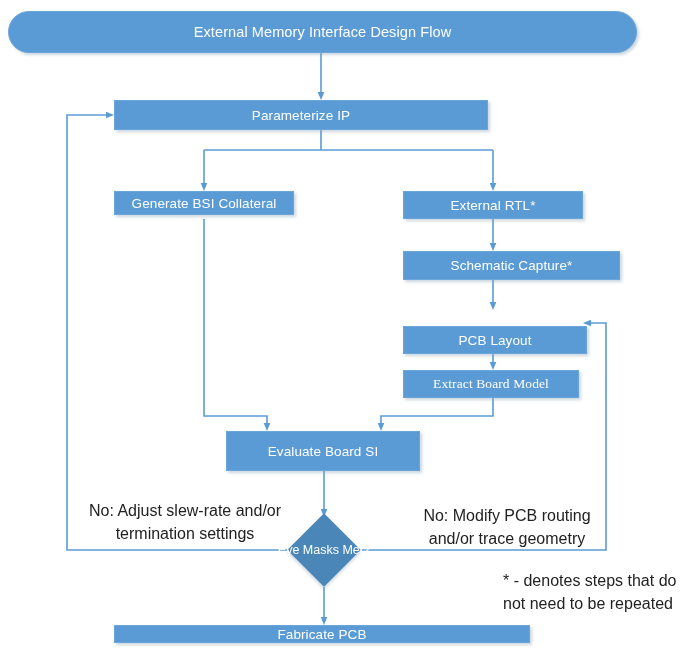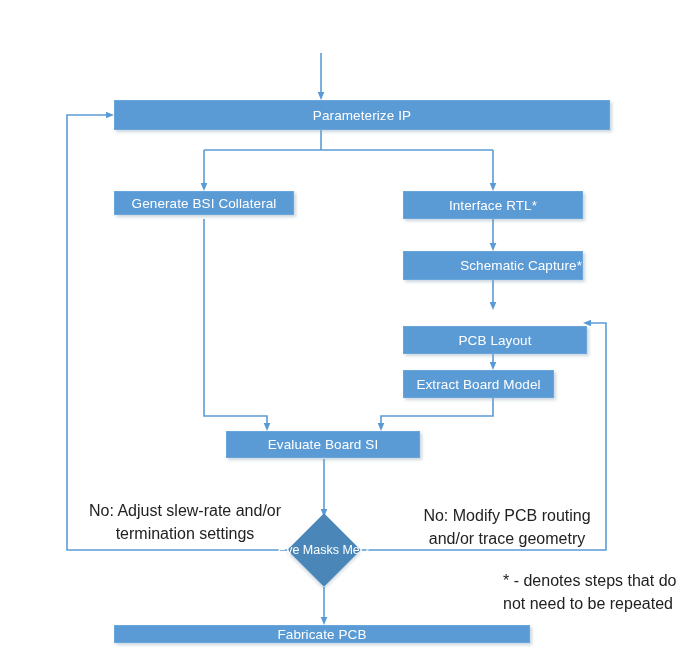--- a/index.html
+++ b/index.html
@@ -109,46 +109,49 @@
       <path d="M324,459 L324,513" marker-end="url(#arrow)"></path>
 
       <path d="M324,587 L324,621" marker-end="url(#arrow)"></path>
 
       <path d="M287,550 L67,550 L67,115 L110,115" marker-end="url(#arrow)"></path>
 
       <path d="M361,550 L606,550 L606,323 L587,323" marker-end="url(#arrow)"></path>
     </g>
   </svg>
 
+  <div class="node rounded" style="left:8px; top:11px; width:629px; height:42px;">
+    <span>External Memory Interface Design Flow</span>
+  </div>
 
-  <div class="node" style="left:114px; top:100px; width:496px; height:30px;">
+  <div class="node" style="left:114px; top:100px; width:374px; height:30px;">
     <span>Parameterize IP</span>
   </div>
 
   <div class="node" style="left:114px; top:191px; width:180px; height:24px;">
     <span>Generate BSI Collateral</span>
   </div>
 
   <div class="node" style="left:403px; top:191px; width:180px; height:28px;">
-    <span>Interface RTL*</span>
+    <span>External RTL*</span>
   </div>
 
-  <div class="node" style="left:403px; top:251px; width:180px; height:29px;justify-content:flex-end;">
+  <div class="node" style="left:403px; top:251px; width:217px; height:29px;">
     <span>Schematic Capture*</span>
   </div>
 
   <div class="node" style="left:403px; top:326px; width:184px; height:28px;">
     <span>PCB Layout</span>
   </div>
 
-  <div class="node" style="left:403px; top:370px; width:151px; height:28px;">
+  <div class="node" style="left:403px; top:370px; width:176px; height:28px;font-family:Liberation Serif, serif;">
     <span>Extract Board Model</span>
   </div>
 
-  <div class="node" style="left:226px; top:431px; width:194px; height:27px;">
+  <div class="node" style="left:226px; top:431px; width:194px; height:40px;">
     <span>Evaluate Board SI</span>
   </div>
 
   <div class="diamond-wrap" style="left:298px; top:524px; width:52px; height:52px;">
     <div class="diamond-shape"></div>
     <div class="diamond-label" style="width:120px; left:-34px;">Eye Masks Met?</div>
   </div>
 
   <div class="node" style="left:114px; top:625px; width:416px; height:18px;">
     <span>Fabricate PCB</span>

